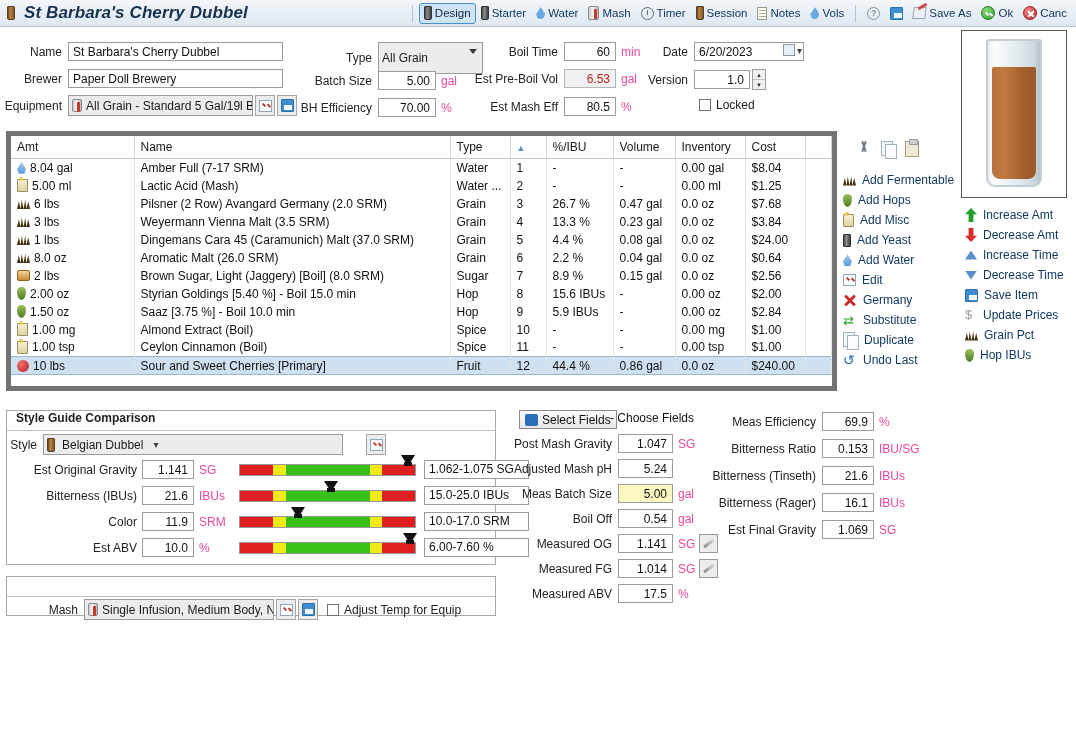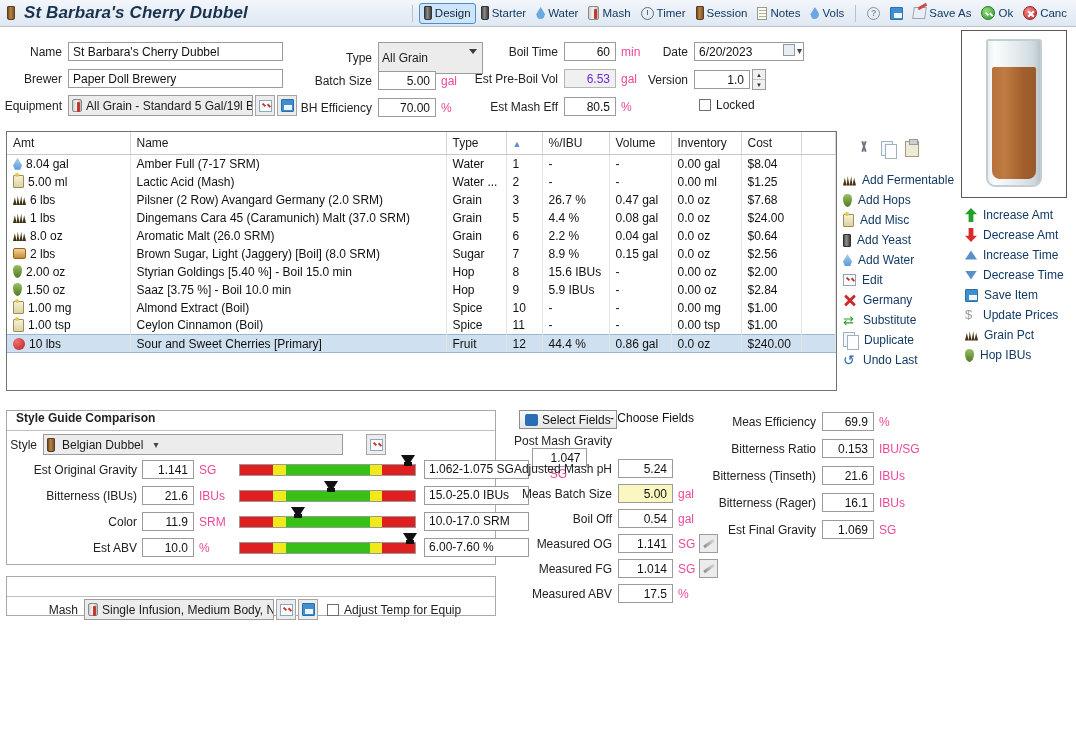--- a/index.html
+++ b/index.html
@@ -80,21 +80,21 @@
   
   .form { position:absolute; left:0; top:27px; width:1076px; height:103px; }
   .fld { position:absolute; display:flex; align-items:center; }
   .lbl { font-size:12px; color:#222; text-align:right; white-space:nowrap; }
   .inp {
     height:19px; border:1px solid #9b9b9b; background:#fff;
     font-size:12px; color:#111; padding:0 4px; line-height:17px;
     font-family:"Liberation Sans", sans-serif;
   }
   .inp.num { text-align:right; padding-right:5px; }
-  .inp.ro { background:#f0f0f0; color:#6d28d9; border-color:#b5b5b5; }
+  .inp.ro { background:#f0f0f0; color:#b91c1c; border-color:#b5b5b5; }
   .unit { font-size:12px; color:#ec4899; margin-left:5px; }
   .combo {
     height:32px; border:1px solid #9b9b9b; background:#ececec;
     display:flex; align-items:center; padding:0 3px; font-size:12px;
     position:relative; overflow:hidden;
   }
   .combo .caret { position:absolute; right:5px; top:6px;
     width:0;height:0;border-left:4px solid transparent;border-right:4px solid transparent;
     border-top:5px solid #3a3a3a; }
   .chev { font-size:10px; color:#444; }
@@ -109,21 +109,21 @@
   .spin { width:14px; height:21px; border:1px solid #9b9b9b; background:#f0f0f0;
     display:flex; flex-direction:column; margin-left:2px; }
   .spin div { flex:1; display:flex; align-items:center; justify-content:center; font-size:6px; color:#333;}
   .spin div:first-child { border-bottom:1px solid #c4c4c4; }
   .datebtn { position:absolute; right:2px; top:2px; display:flex; align-items:center; gap:2px;}
   .date-ic { width:12px; height:12px; background:#e8eef4; border:1px solid #8b98a6;}
   .cbx { width:12px; height:12px; border:1px solid #6f6f6f; background:#fff; display:inline-block;}
 
   
   .tablewrap { position:absolute; left:6px; top:131px; width:831px; height:260px;
-    border:1px solid #737373; background:#fff; overflow:hidden; }
+    border:5px solid #737373; background:#fff; overflow:hidden; }
   table.grid { border-collapse:collapse; width:100%; table-layout:fixed; font-size:12px; }
   table.grid th {
     font-weight:normal; text-align:left; padding:4px 5px 4px 6px;
     background:#fff; border-right:1px solid #d6d6d6; border-bottom:1px solid #c8c8c8;
     color:#1a1a1a; height:21px; white-space:nowrap;
   }
   table.grid td {
     padding:1px 5px 1px 6px; border-right:1px solid #e3e3e3;
     height:18px; white-space:nowrap; overflow:hidden; color:#111;
   }
@@ -458,20 +458,36 @@
             <td>26.7 %</td>
             <td>0.47 gal</td>
             <td>0.0 oz</td>
             <td>$7.68</td>
             <td></td>
           </tr>
           <tr class="row">
             <td>
               <span class="amtcell">
                 <span class="i-grain"></span>
+                <span>3 lbs</span>
+              </span>
+            </td>
+            <td>Weyermann Vienna Malt (3.5 SRM)</td>
+            <td>Grain</td>
+            <td>4</td>
+            <td>13.3 %</td>
+            <td>0.23 gal</td>
+            <td>0.0 oz</td>
+            <td>$3.84</td>
+            <td></td>
+          </tr>
+          <tr class="row">
+            <td>
+              <span class="amtcell">
+                <span class="i-grain"></span>
                 <span>1 lbs</span>
               </span>
             </td>
             <td>Dingemans Cara 45 (Caramunich) Malt (37.0 SRM)</td>
             <td>Grain</td>
             <td>5</td>
             <td>4.4 %</td>
             <td>0.08 gal</td>
             <td>0.0 oz</td>
             <td>$24.00</td>
@@ -779,21 +795,21 @@
     <span class="lbl" style="margin-left:5px;">Adjust Temp for Equip</span>
   </div>
 
   <div class="selectbtn">
     <span class="ic-puzzle"></span>
     <span>Select Fields</span>
   </div>
   <div class="choose">- Choose Fields</div>
 
   <div id="midrows">
-      <div class="fld" style="position: absolute; left: 500px; top: 434px; flex-direction: column;">
+      <div class="fld" style="position: absolute; left: 500px; top: 434px;">
         <span class="lbl" style="width:112px;">Post Mash Gravity</span>
         <input class="inp num" style="width: 55px; margin-left: 6px;" value="1.047">
         <span class="unit">SG</span>
       </div>
       <div class="fld" style="position: absolute; left: 500px; top: 459px;">
         <span class="lbl" style="width:112px;">Adjusted Mash pH</span>
         <input class="inp num" style="width: 55px; margin-left: 6px;" value="5.24">
         <span class="unit"></span>
       </div>
       <div class="fld" style="position: absolute; left: 500px; top: 484px;">

